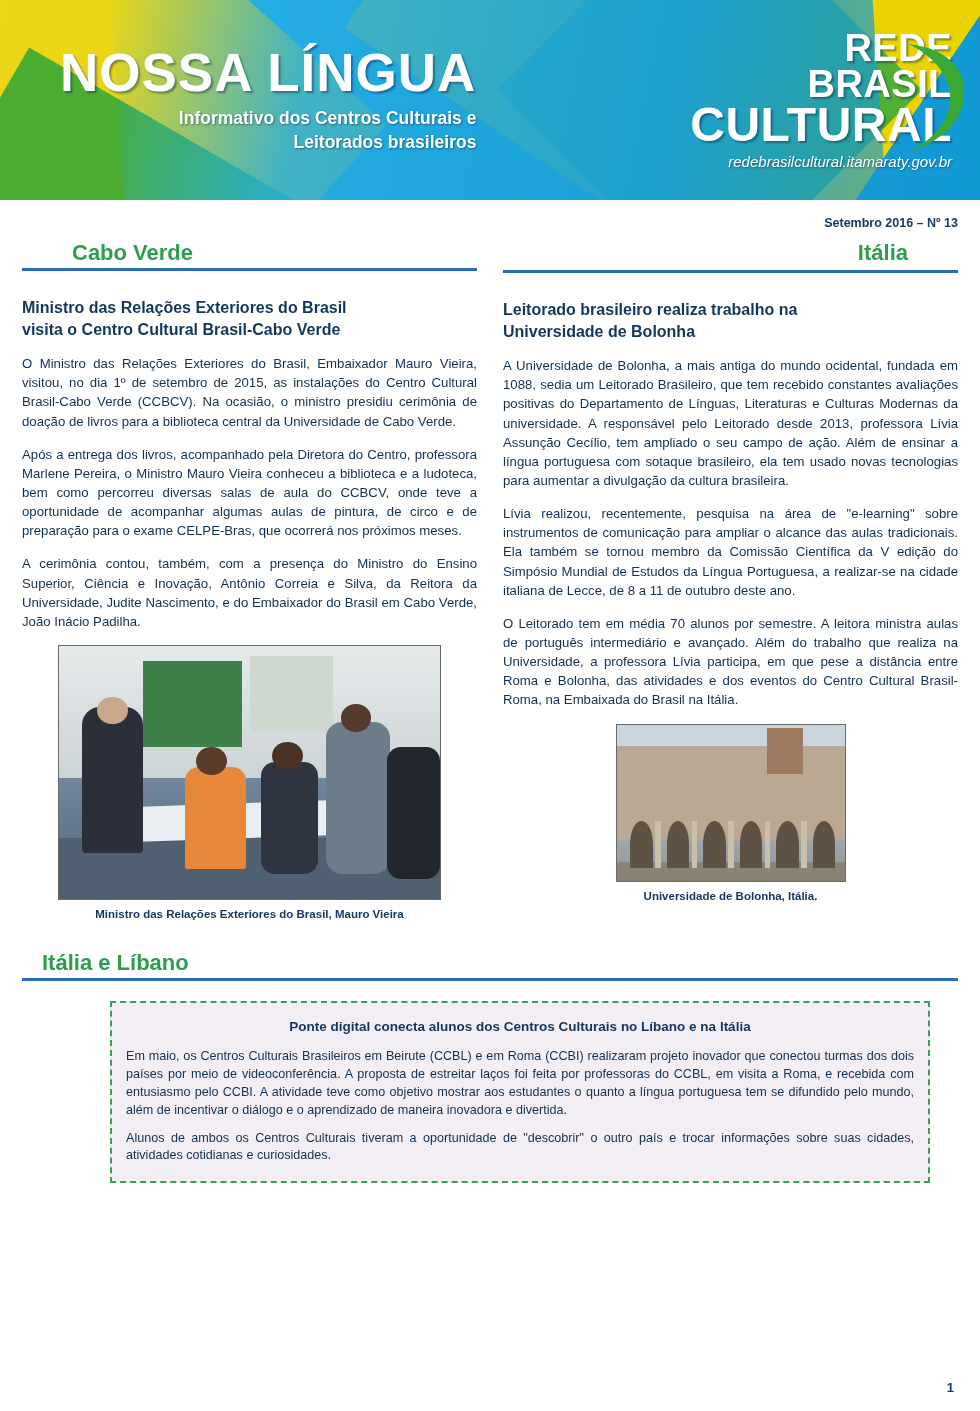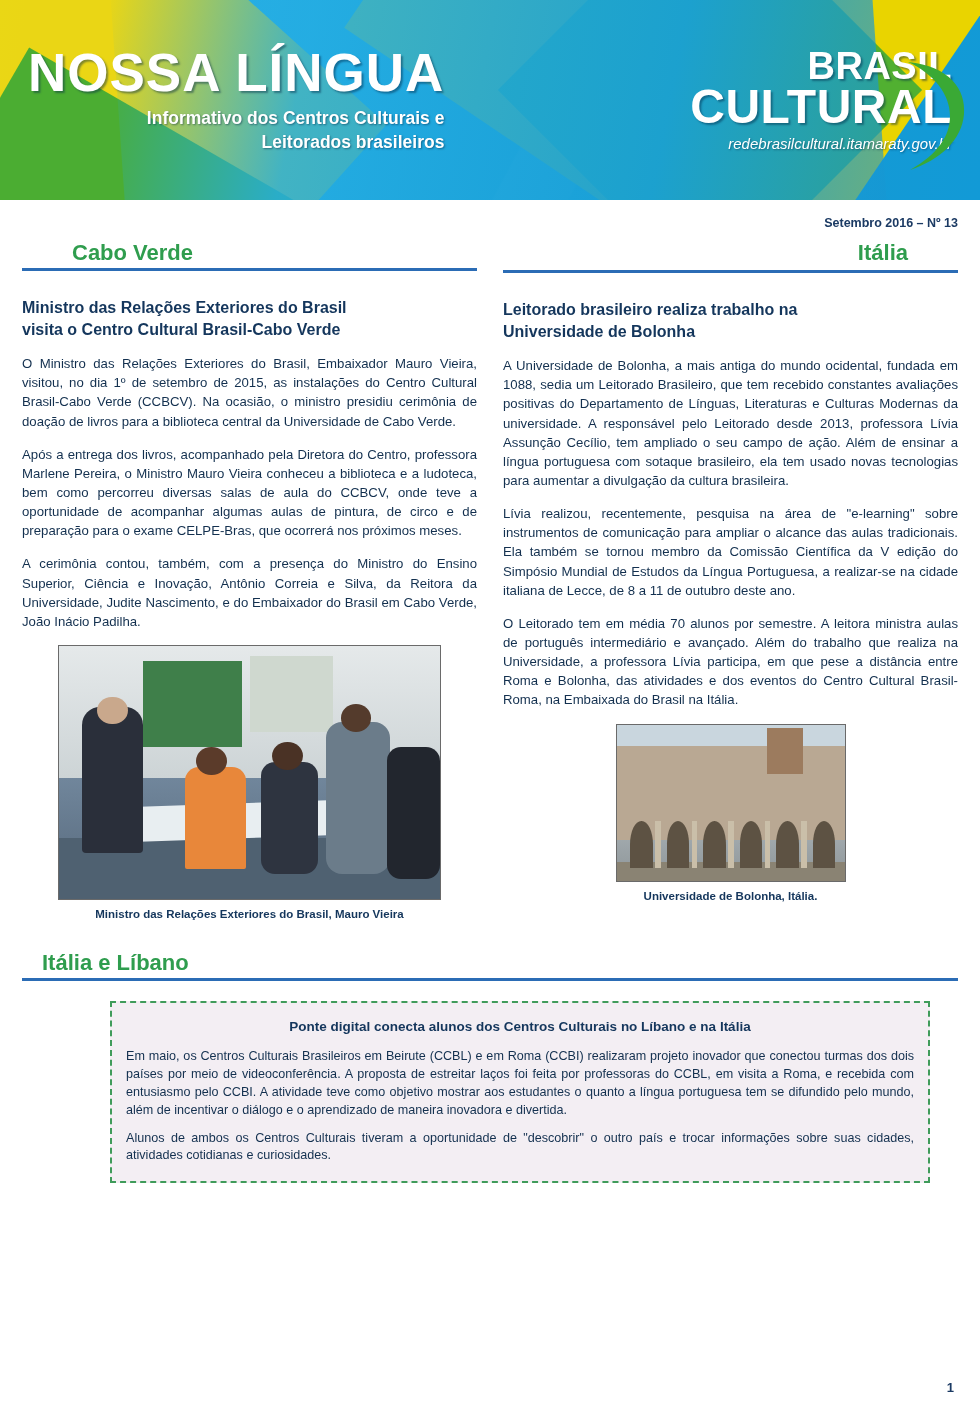--- a/index.html
+++ b/index.html
@@ -65,21 +65,21 @@
     left: 120px; top: -40px;
     width: 760px; height: 320px;
     background: linear-gradient(105deg, rgba(36,173,226,.0) 0%, rgba(36,173,226,.85) 25%, rgba(25,160,215,.95) 70%, rgba(23,150,210,.6) 100%);
     transform: rotate(-4deg);
   }
   .banner-inner {
     position: absolute; inset: 0;
     display: flex;
     align-items: center;
     justify-content: space-between;
-    padding: 0 18px 0 28px;
+    padding: 0 18px 0 60px;
   }
   .title-block { position: relative; z-index: 5; }
   .main-title {
     font-size: 53px;
     font-weight: bold;
     letter-spacing: 1px;
     color: #ffffff;
     text-shadow: 2px 2px 2px rgba(0,40,70,.45);
     line-height: 1;
     margin: 0 0 8px 0;
@@ -282,20 +282,21 @@
       <div class="subtitle">
         <div>Informativo dos Centros Culturais e</div>
         <div>Leitorados brasileiros</div>
       </div>
     </div>
 
     <div class="logo-block">
       <svg class="logo-swoosh" viewBox="0 0 64 120">
         <path d="M4 6 C46 10 62 34 60 58 C58 84 36 104 6 114 C34 98 46 80 46 60 C46 38 30 18 4 6 Z" fill="#3aa935"></path>
       </svg>
+      <div class="logo-line">REDE</div>
       <div class="logo-line">BRASIL</div>
       <div class="logo-line l3">CULTURAL</div>
       <div class="logo-url">redebrasilcultural.itamaraty.gov.br</div>
     </div>
   </div>
 </div>
 
 <div class="issue-line">Setembro 2016 – Nº 13</div>
 
 <div class="columns">

